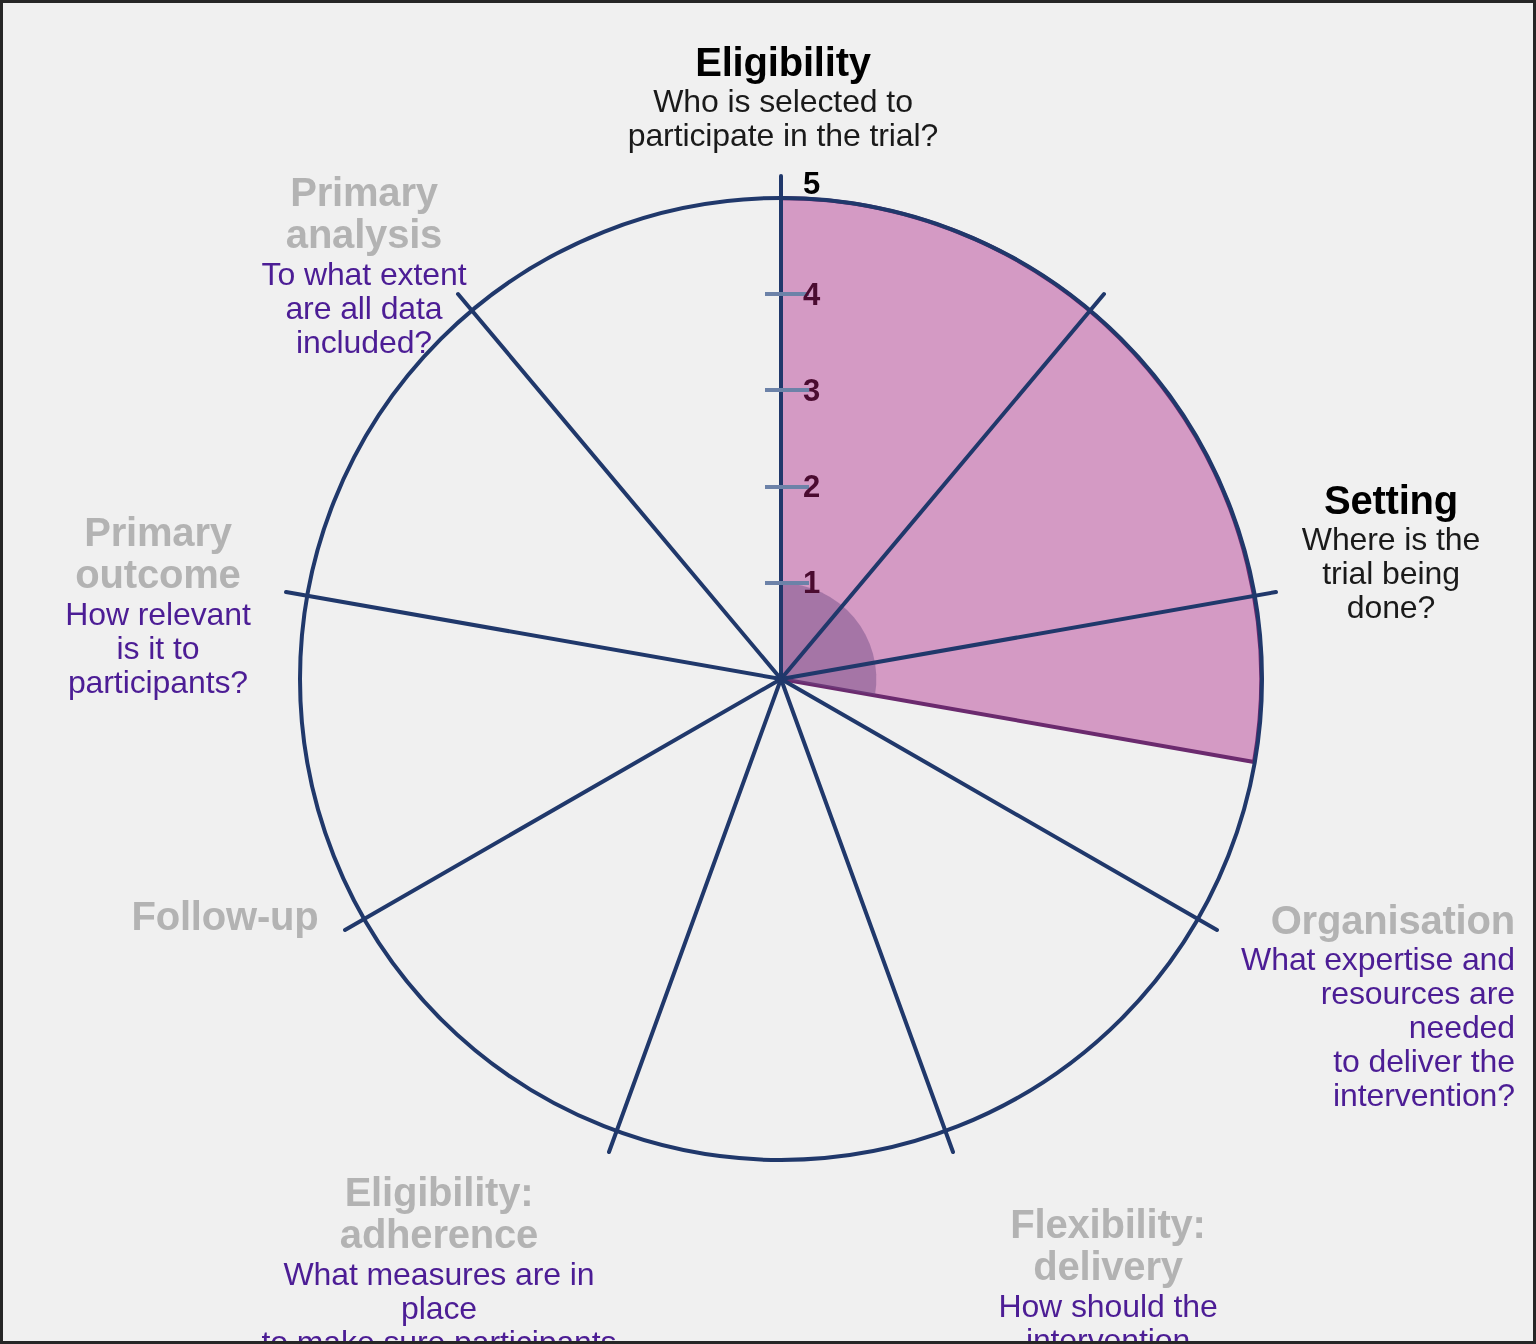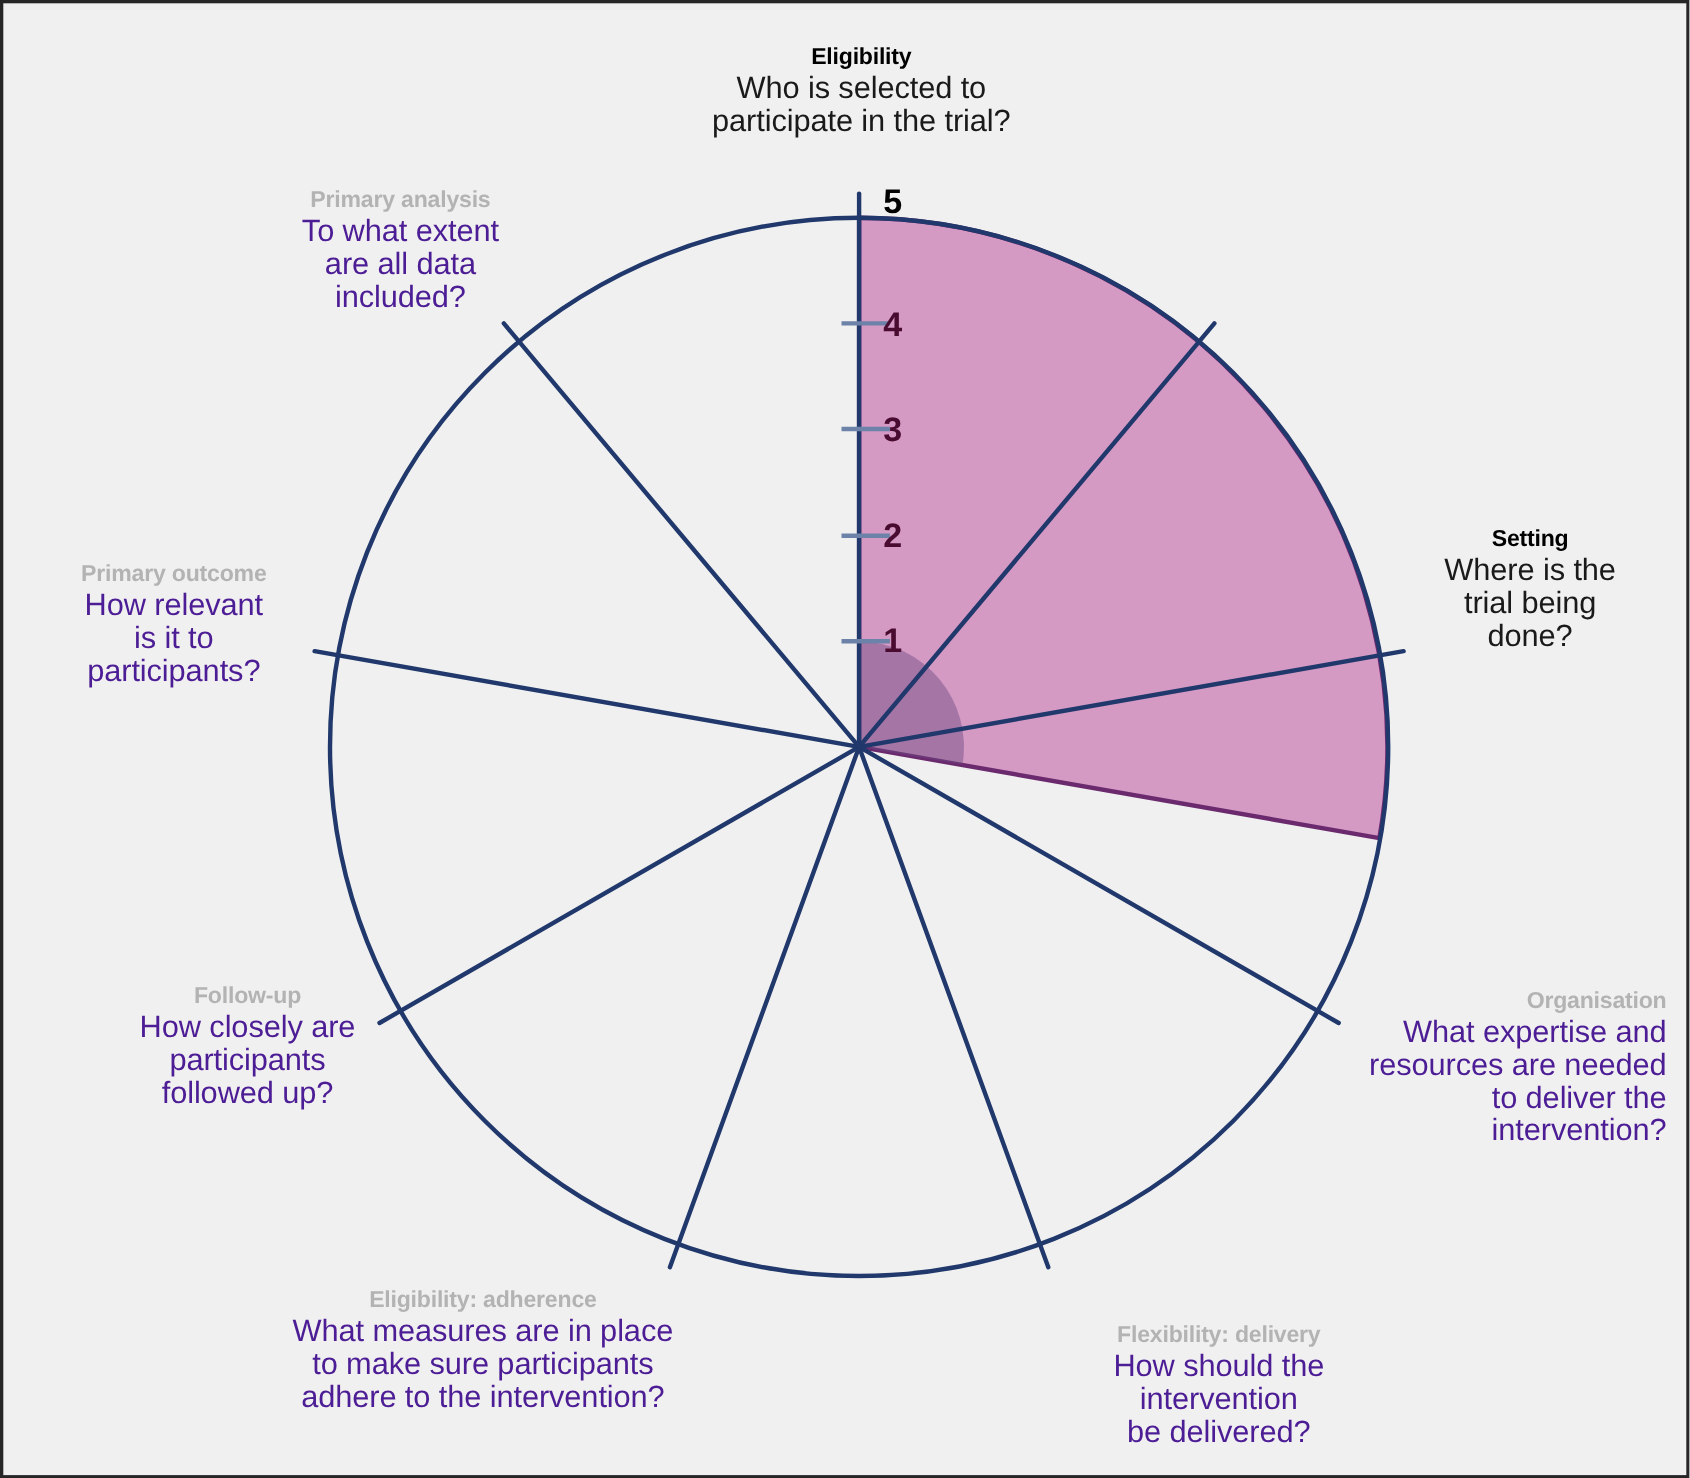--- a/index.html
+++ b/index.html
@@ -25,28 +25,28 @@
     top: 0;
     width: 1536px;
     height: 1344px;
   }
   .label-block {
     position: absolute;
     text-align: center;
     line-height: 1.06;
   }
   .label-title {
-    font-size: 21px;
+    font-size: 40px;
     font-weight: bold;
     letter-spacing: -0.2px;
     display: block;
     margin-bottom: 2px;
   }
   .label-desc {
-    font-size: 28px;
+    font-size: 32px;
     font-weight: normal;
     display: block;
     letter-spacing: -0.1px;
   }
   .label-active .label-title { color: #000000; }
   .label-active .label-desc  { color: #1a1a1a; }
   .label-dim .label-title    { color: #b3b3b3; }
   .label-dim .label-desc     { color: #4c1d95; }
 
   
@@ -139,21 +139,20 @@
     <span class="label-desc">How should the<br>intervention<br>be delivered?</span>
   </div>
 
   <div class="label-block label-dim" id="label-flexibility-adherence">
     <span class="label-title">Eligibility: adherence</span>
     <span class="label-desc">What measures are in place<br>to make sure participants<br>adhere to the intervention?</span>
   </div>
 
   <div class="label-block label-dim" id="label-followup">
     <span class="label-title">Follow-up</span>
-    <span class="label-desc">How closely are<br>participants<br>followed up?</span>
   </div>
 
   <div class="label-block label-dim" id="label-primary-outcome">
     <span class="label-title">Primary outcome</span>
     <span class="label-desc">How relevant<br>is it to<br>participants?</span>
   </div>
 
   <div class="label-block label-dim" id="label-primary-analysis">
     <span class="label-title">Primary analysis</span>
     <span class="label-desc">To what extent<br>are all data<br>included?</span>

